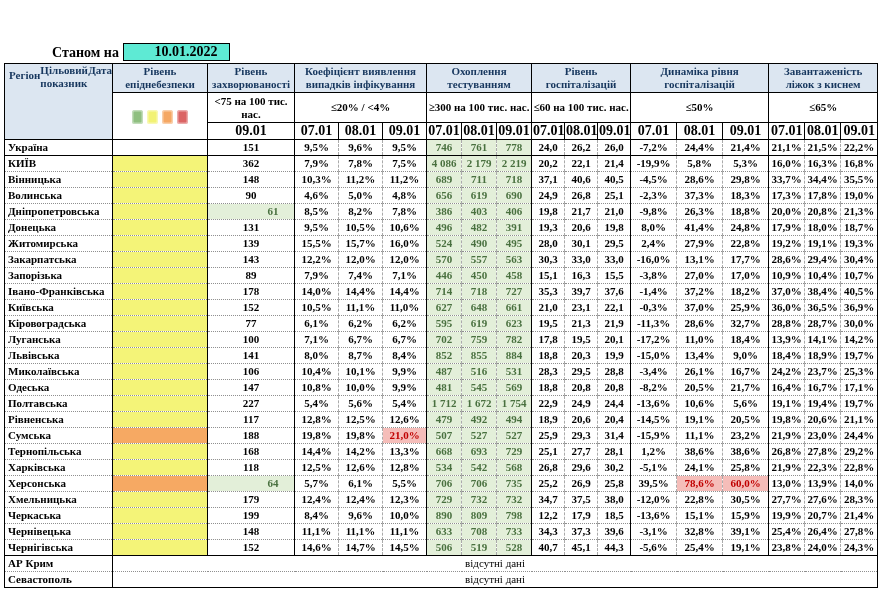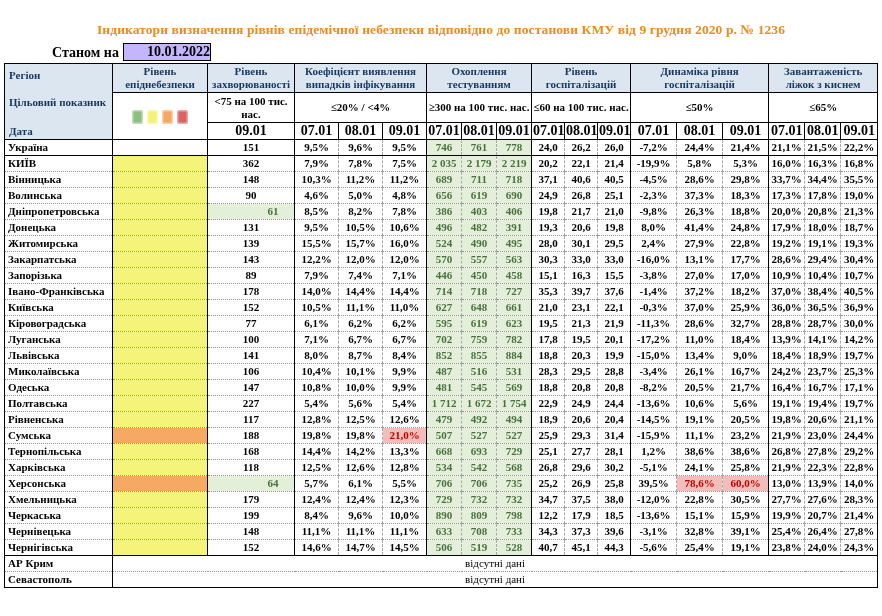--- a/index.html
+++ b/index.html
@@ -11,41 +11,41 @@
   .page{position:absolute;inset:0;}
   .doc-title{
     position:absolute;top:22px;left:0;width:882px;
     text-align:center;color:#ee8a1c;font-weight:bold;font-size:13.5px;
     letter-spacing:.1px;
   }
   .meta{position:absolute;top:43px;left:0;width:766px;height:19px;font-size:14px;font-weight:bold;}
   .asof-label{position:absolute;left:52px;top:2px;}
   .asof-box{
     position:absolute;left:123px;top:0;width:86px;height:16px;
-    background:#c4b5fd;border:1.6px solid #000;text-align:right;line-height:16px;
+    background:#5eead4;border:1.6px solid #000;text-align:center;line-height:16px;padding-left:19px;
   }
   .available{position:absolute;right:5px;top:2px;}
 
   table.grid{
     position:absolute;left:4px;top:63px;width:874px;
     border-collapse:collapse;table-layout:fixed;
     border:1.6px solid #000;
   }
   .grid th,.grid td{overflow:hidden;}
   
   thead th,thead td{border:1px solid #000;padding:0 1px;}
   thead tr.r1 th{height:28px;}
   thead tr.r2 td{height:29px;}
   thead tr.r3 td{height:15px;}
   .h1{background:#dce6f1;color:#17375e;font-weight:bold;font-size:11px;text-align:center;line-height:1.15;}
   .region-head{
     background:#dce6f1;color:#17375e;font-weight:bold;font-size:11px;
     text-align:left;vertical-align:top;padding:0 0 0 4px;
   }
-  .region-head .rh{display:flex;flex-direction:column;justify-content:space-between;height:74px;}
+  .region-head .rh{display:flex;flex-direction:row;justify-content:space-between;height:74px;}
   .region-head .rh span{display:block;}
   .rh-region{padding-top:5px;}
   .rh-target{line-height:1.2;}
   .rh-date{padding-bottom:1px;}
   .thr{background:#fff;color:#000;font-weight:bold;font-size:11px;text-align:center;line-height:1.15;}
   .legend-cell{background:#fff;text-align:center;vertical-align:middle;}
   .legend-cell .sq{
     display:inline-block;width:11px;height:14px;border-radius:2.5px;
     margin:0 2px;vertical-align:middle;box-shadow:inset 0 0 0 1.5px rgba(255,255,255,.45);
   }
@@ -69,21 +69,20 @@
   tbody td.test{background:#e3efd9;color:#49703f;}
   tbody td.green{background:#e3efd9;color:#49703f;padding-left:44px;}
   tbody td.red{background:#f5bdb9;color:#c00000;}
   tbody td.note{font-weight:normal;font-size:11px;margin-left:38px;}
 </style>
 </head>
 <body>
 
 <div class="page">
 
-  <div class="doc-title">Індикатори визначення рівнів епідемічної небезпеки відповідно до постанови КМУ від 9 грудня 2020 р. № 1236</div>
 
   <div class="meta">
     <span class="asof-label">Станом на</span>
     <span class="asof-box">10.01.2022</span>
   </div>
 
   <table class="grid">
     <colgroup>
       <col style="width:108px">
         <col style="width:95px">
@@ -172,21 +171,21 @@
           <td>21,5%</td>
           <td>22,2%</td>
         </tr>
         <tr class="solid-t">
           <td class="region">КИЇВ</td>
           <td class="gs lvl yellow"></td>
           <td class="gs">362</td>
           <td class="gs">7,9%</td>
           <td>7,8%</td>
           <td>7,5%</td>
-          <td class="gs test">2 035</td>
+          <td class="gs test">4 086</td>
           <td class="test">2 179</td>
           <td class="test">2 219</td>
           <td class="gs">20,2</td>
           <td>22,1</td>
           <td>21,4</td>
           <td class="gs">-19,9%</td>
           <td>5,8%</td>
           <td>5,3%</td>
           <td class="gs">16,0%</td>
           <td>16,3%</td>

